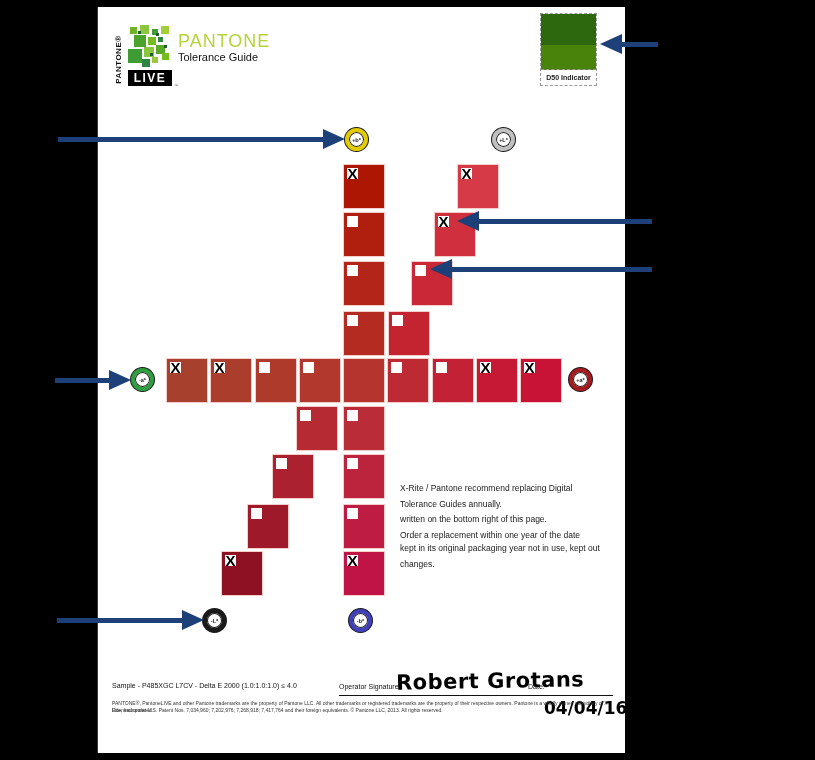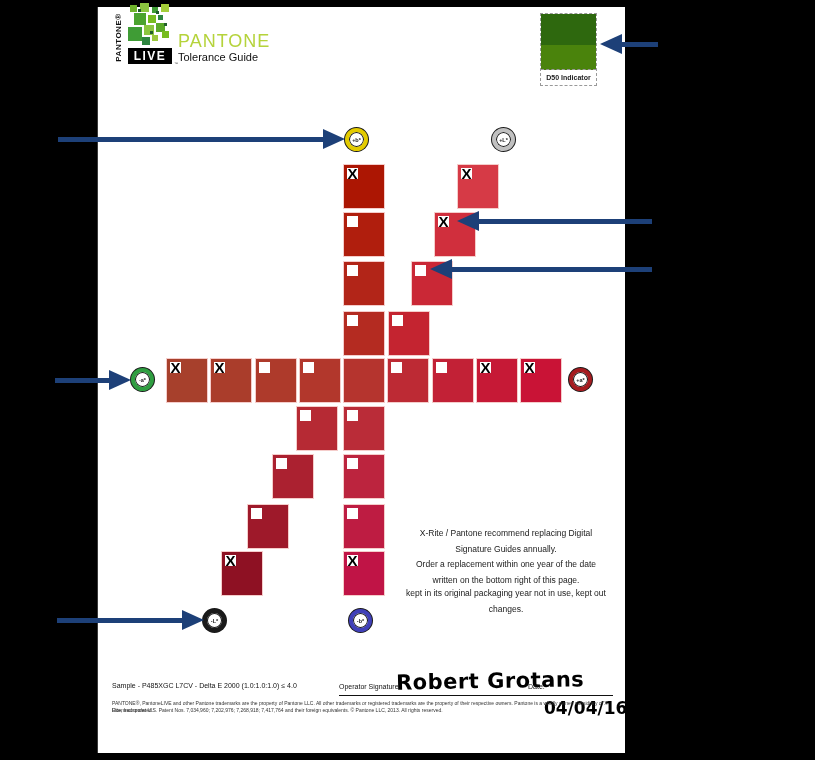--- a/index.html
+++ b/index.html
@@ -2,21 +2,21 @@
 <html><head>
 <meta charset="utf-8">
 <title>PantoneLIVE Digital Tolerance Guide</title>
 <style>
   html,body{margin:0;padding:0;background:#000;}
   #canvas{position:relative;width:815px;height:760px;background:#000;overflow:hidden;
           font-family:"Liberation Sans",sans-serif;}
   #page{position:absolute;left:97px;top:7px;width:527px;height:746px;background:#fff;
         border-left:1px solid #3a3a3a;}
   
-  #logo{position:absolute;left:104px;top:3px;width:70px;height:68px;}
+  #logo{position:absolute;left:104px;top:25px;width:70px;height:68px;}
   .vbrand{position:absolute;left:-17px;top:30px;width:62px;text-align:center;
           transform:rotate(-90deg);font-size:8px;font-weight:bold;color:#111;letter-spacing:.5px;}
   #mosaic{position:absolute;left:24px;top:0px;}
   .livebox{position:absolute;left:24px;top:45px;width:44px;height:16px;background:#000;
            color:#fff;font-weight:bold;font-size:12px;letter-spacing:1.5px;
            display:flex;align-items:center;justify-content:center;}
   .livetm{position:absolute;left:70px;top:58px;font-size:4px;color:#444;}
   .digital{position:absolute;left:178px;top:31px;font-size:18px;letter-spacing:1px;color:#b5d33b;}
   .tolguide{position:absolute;left:178px;top:51px;font-size:11px;font-weight:normal;color:#111;}
   
@@ -34,22 +34,22 @@
   
   .axis{position:absolute;width:15px;height:15px;border-radius:50%;border:4px solid #888;
         background:#fff;box-shadow:0 0 0 1px #1a1a1a, inset 0 0 0 1px #1a1a1a;
         display:flex;align-items:center;justify-content:center;
         font-size:5.5px;font-weight:bold;color:#222;}
   
   .arrow-line{position:absolute;height:5px;}
   .arrow-head{position:absolute;width:0;height:0;border-top:10px solid transparent;
               border-bottom:10px solid transparent;}
   
-  .notes{position:absolute;left:400px;width:212px;text-align:center;font-size:8.5px;
-         color:#1a1a1a;line-height:15.5px;margin-top:45px;}
+  .notes{position:absolute;left:400px;width:212px;text-align:left;font-size:8.5px;
+         color:#1a1a1a;line-height:15.5px;}
   
   .sample{position:absolute;left:112px;top:682px;font-size:7px;color:#111;}
   .oplabel{position:absolute;left:339px;top:683px;font-size:7px;color:#111;}
   .signature{position:absolute;left:396px;top:669px;font-size:21px;font-weight:bold;
              font-family:"DejaVu Sans",sans-serif;color:#000;transform:rotate(-1deg);
              letter-spacing:.5px;white-space:nowrap;}
   .datelabel{position:absolute;left:528px;top:683px;font-size:7px;color:#111;}
   .dateval{position:absolute;left:544px;top:674px;font-size:17px;font-weight:bold;
            font-family:"DejaVu Sans",sans-serif;color:#000;white-space:nowrap;margin-top:24px;}
   .sigline{position:absolute;left:339px;top:695px;width:274px;height:1px;background:#111;}
@@ -89,23 +89,23 @@
   <div class="tolguide">Tolerance Guide</div>
 
   <div id="d50">
     <div class="g1" style="background: rgb(46, 104, 14);"></div>
     <div class="g2" style="background: rgb(74, 131, 12);"></div>
     <div class="lab">D50 Indicator</div>
   </div>
 
   <div class="notes" style="top:481px" id="para1">
       <div>X-Rite / Pantone recommend replacing Digital</div>
-      <div>Signature Guides annually.</div>
+      <div>Tolerance Guides annually.</div>
+      <div>written on the bottom right of this page.</div>
       <div>Order a replacement within one year of the date</div>
-      <div>written on the bottom right of this page.</div>
     </div>
   <div class="notes" style="top:541px" id="para2">
       <div>kept in its original packaging year not in use, kept out</div>
       <div>changes.</div>
     </div>
 
   <div class="sample">Sample - P485XGC L7CV - Delta E 2000 (1.0:1.0:1.0) ≤ 4.0</div>
   <div class="oplabel">Operator Signature:</div>
   <div class="signature">Robert Grotans</div>
   <div class="datelabel">Date:</div>

